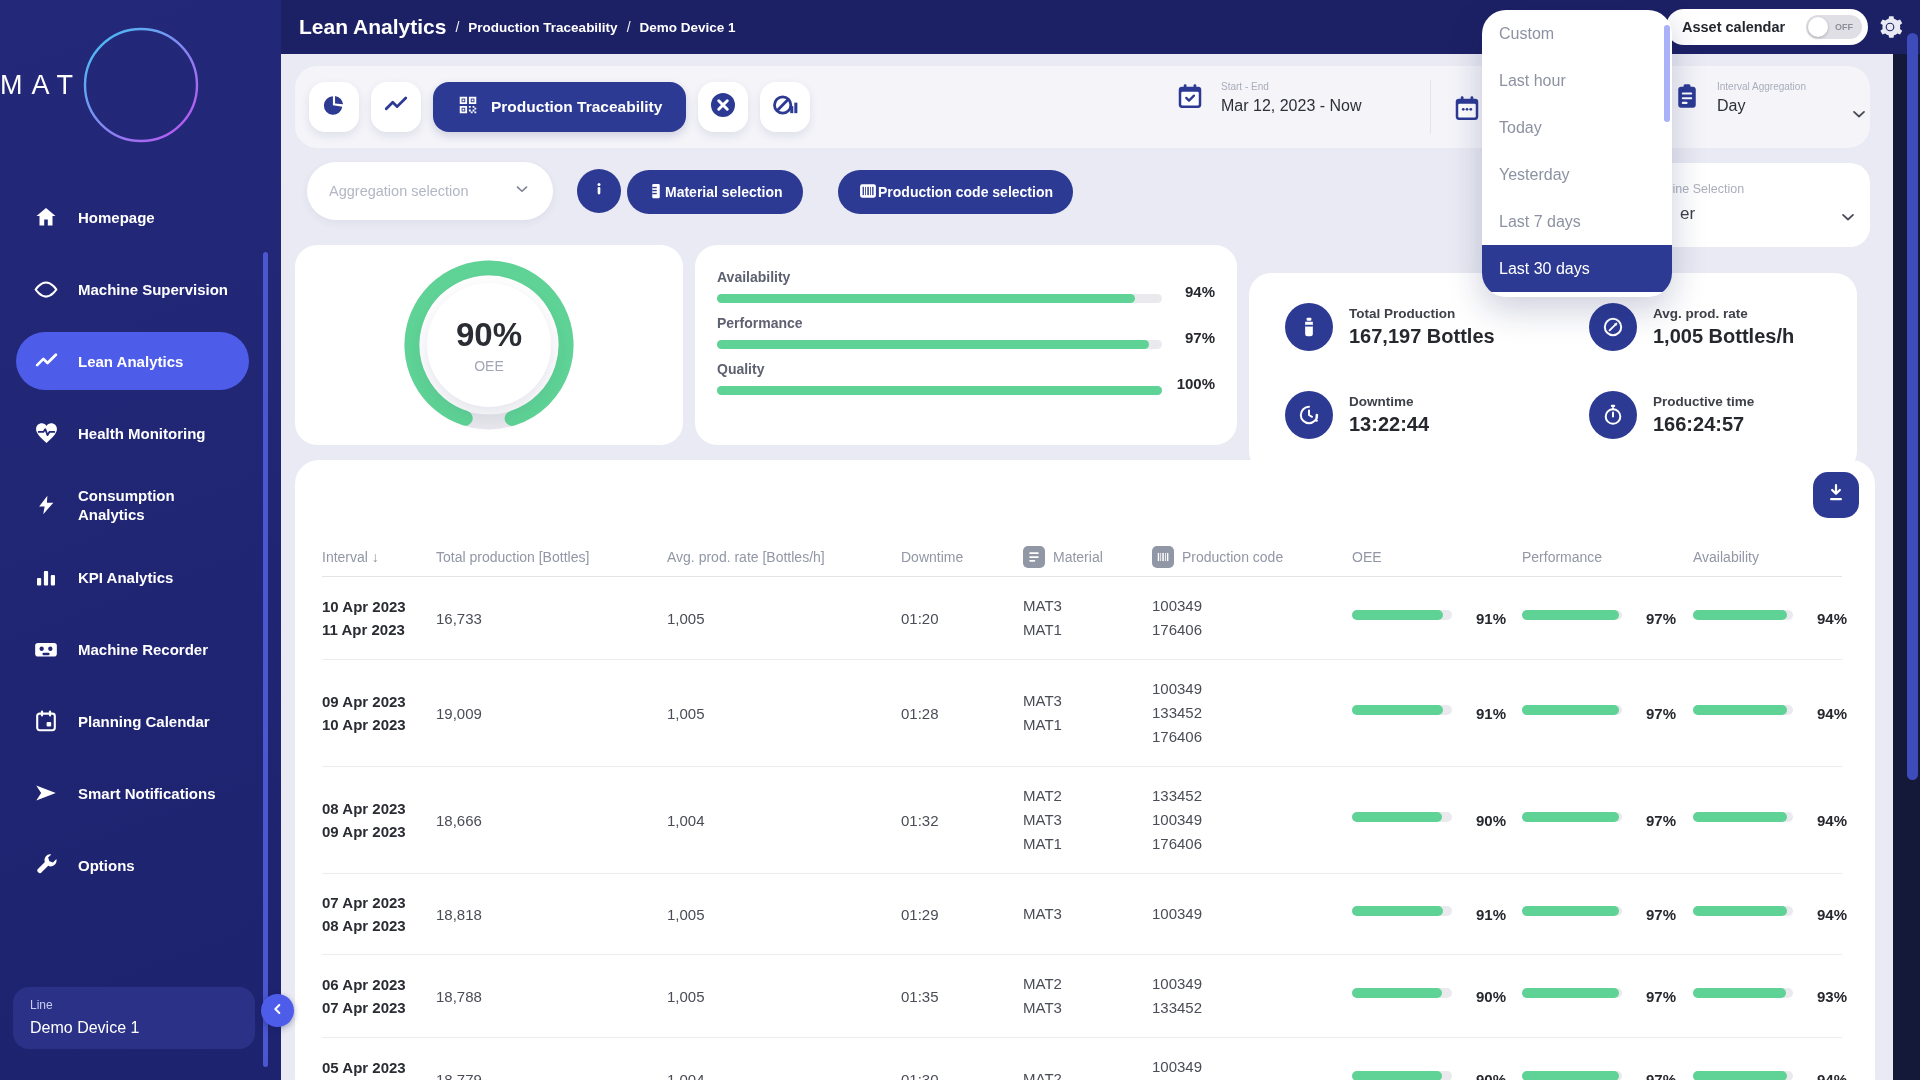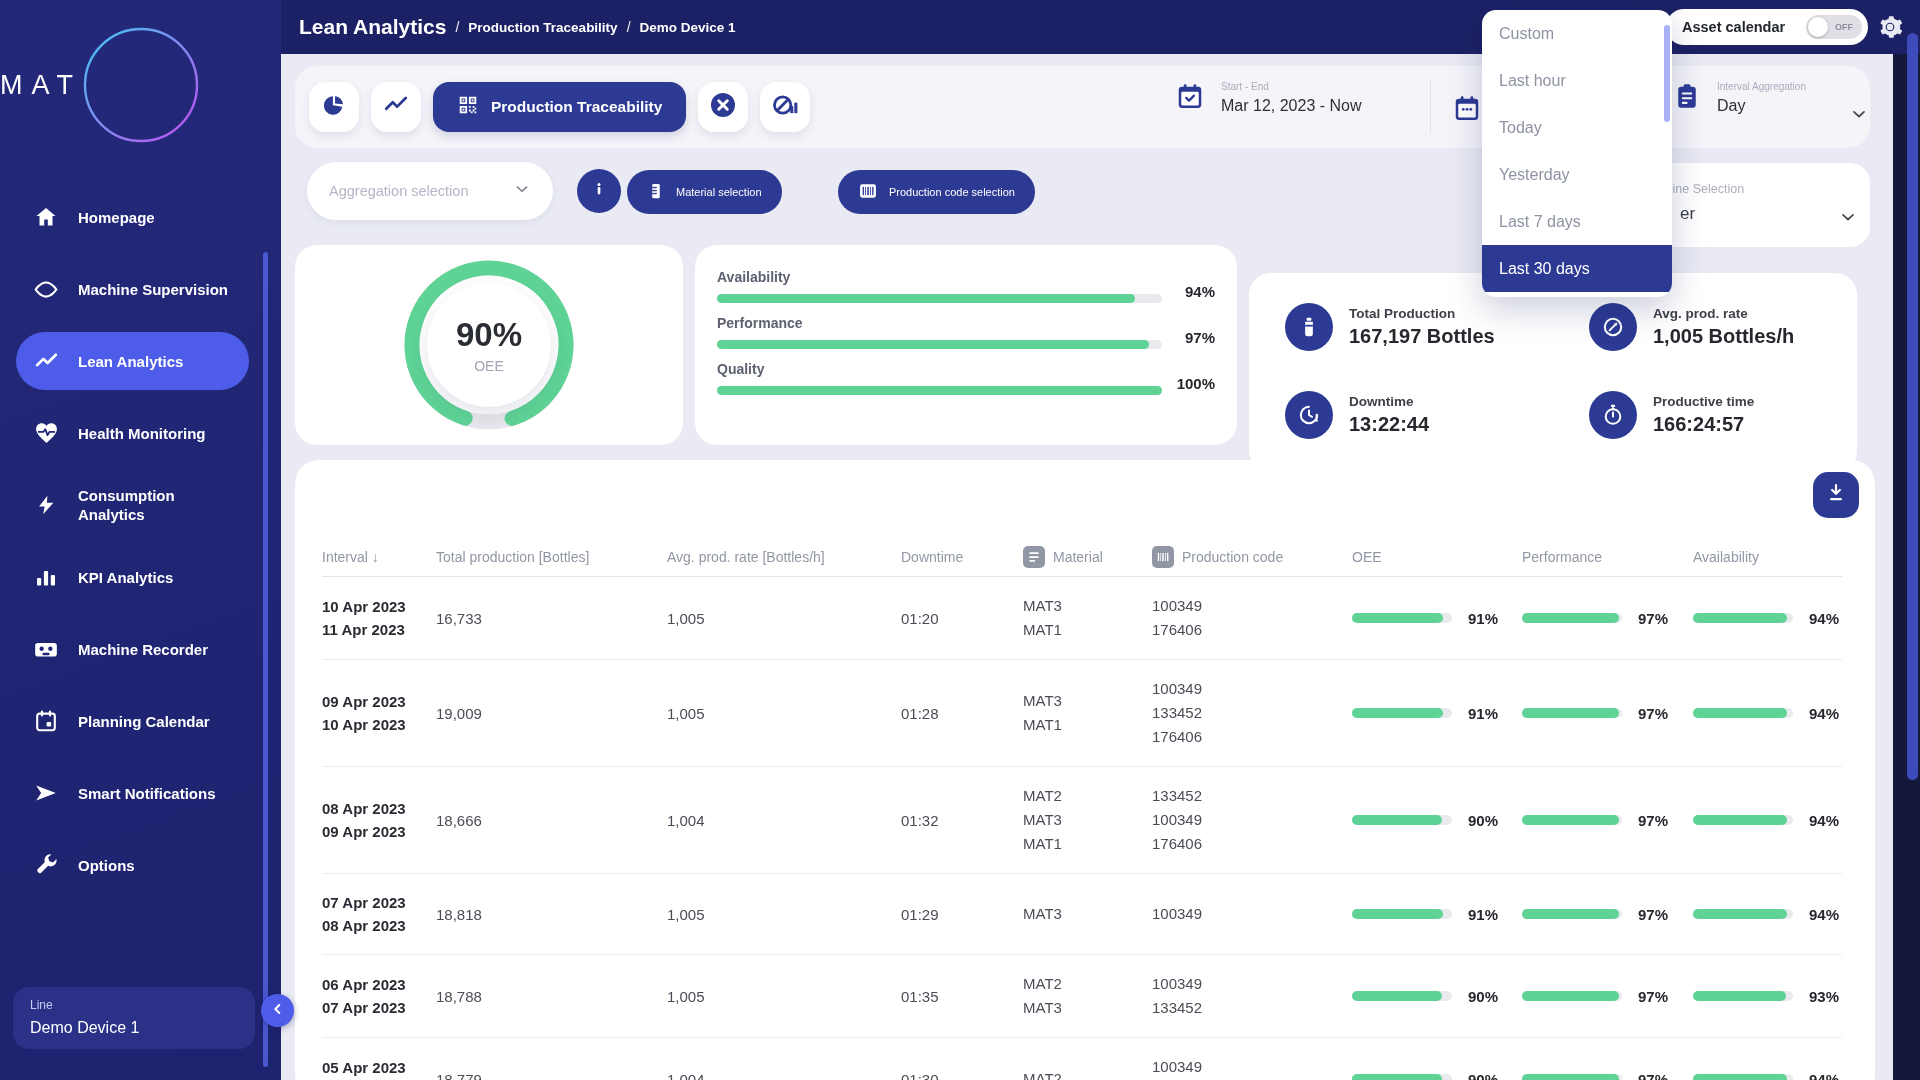--- a/index.html
+++ b/index.html
@@ -63,32 +63,32 @@
   #interval-group{position:absolute;left:1378px;top:15px;display:flex;align-items:center;gap:16px;cursor:pointer;}
   #interval-chevron{position:absolute;left:1554px;top:38px;}
   
   #agg-select{position:absolute;left:307px;top:162px;width:246px;height:58px;background:#fff;border-radius:29px;
               display:flex;align-items:center;justify-content:space-between;padding:0 22px;box-sizing:border-box;
               z-index:8;cursor:pointer;box-shadow:0 3px 8px rgba(40,45,100,.06);}
   #agg-placeholder{font-size:14.5px;color:#b3b6c4;}
   #info-btn{position:absolute;left:577px;top:169px;width:44px;height:44px;border-radius:50%;background:#2c3a94;
             display:flex;align-items:center;justify-content:center;z-index:8;cursor:pointer;}
   .pill-btn{position:absolute;top:170px;height:44px;border-radius:22px;background:#2c3a94;color:#fff;
-            display:flex;align-items:center;gap:11px;padding:0 20px;font-size:11px;font-weight:400;
+            display:flex;align-items:center;padding:0 20px;font-size:14px;font-weight:700;
             z-index:8;cursor:pointer;box-sizing:border-box;}
   #material-btn{left:627px;}
   #prodcode-btn{left:838px;}
   #machine-card{position:absolute;left:1560px;top:163px;width:310px;height:84px;background:#fff;border-radius:20px;
                 z-index:8;cursor:pointer;}
   #machine-label{position:absolute;left:82px;top:19px;font-size:12.5px;color:#aaaebc;}
   #machine-value{position:absolute;left:120px;top:41px;font-size:17px;color:#3c3f49;}
   #machine-chevron{position:absolute;left:278px;top:44px;}
   
   #preset-dropdown{position:absolute;left:1482px;top:10px;width:190px;height:287px;background:#fff;
-                   border-radius:14px;z-index:50;box-shadow:0 12px 34px rgba(25,30,90,.22);overflow:hidden;}
+                   border-radius:24px;z-index:50;box-shadow:0 12px 34px rgba(25,30,90,.22);overflow:hidden;}
   .preset-opt{height:47px;display:flex;align-items:center;padding-left:17px;font-size:16px;color:#8d92a2;cursor:pointer;}
   .preset-opt.selected{background:#2c3a94;color:#fff;}
   #preset-thumb{position:absolute;right:2px;top:15px;width:6px;height:97px;border-radius:3px;background:#a9b2f8;}
   
   .card{position:absolute;background:#fff;border-radius:22px;}
   #oee-card{left:295px;top:245px;width:388px;height:200px;}
   #gauge{position:absolute;left:109px;top:15px;width:170px;height:170px;}
   #gauge-inner{position:absolute;left:132px;top:38px;width:124px;height:124px;border-radius:50%;background:#fff;
                box-shadow:0 8px 20px rgba(60,65,110,.14);display:flex;flex-direction:column;align-items:center;
                justify-content:center;}
@@ -110,21 +110,21 @@
   #download-btn{position:absolute;right:16px;top:12px;width:46px;height:46px;border-radius:15px;background:#2c3a94;
                 display:flex;align-items:center;justify-content:center;cursor:pointer;}
   #tbl{position:absolute;left:27px;top:78px;width:1520px;}
   .trow{display:grid;grid-template-columns:114px 231px 234px 122px 129px 200px 170px 171px 1fr;
         align-items:center;border-bottom:1px solid #ececf0;}
   #thead-row{height:38px;border-bottom:1px solid #e3e3e8;}
   .th{font-size:14px;color:#9297a6;display:flex;align-items:center;gap:8px;}
   .td{font-size:15px;color:#4a4d56;}
   .td-interval{font-weight:800;color:#2a2c33;line-height:23px;font-size:15px;}
   .td-list div{line-height:24px;}
-  .pctcell{display:flex;align-items:center;gap:16px;}
+  .pctcell{display:flex;align-items:flex-start;gap:24px;}
   .ptrack{width:100px;height:10px;border-radius:5px;background:#eaeaee;position:relative;}
   .pfill{position:absolute;left:0;top:0;height:10px;border-radius:5px;background:#5ed395;}
   .pval{font-size:15px;font-weight:800;color:#26282e;}
   .hdr-ico{width:22px;height:22px;border-radius:5px;background:#9297a6;display:flex;align-items:center;justify-content:center;}
 </style>
 </head>
 <body>
 
 <div id="app">
 

